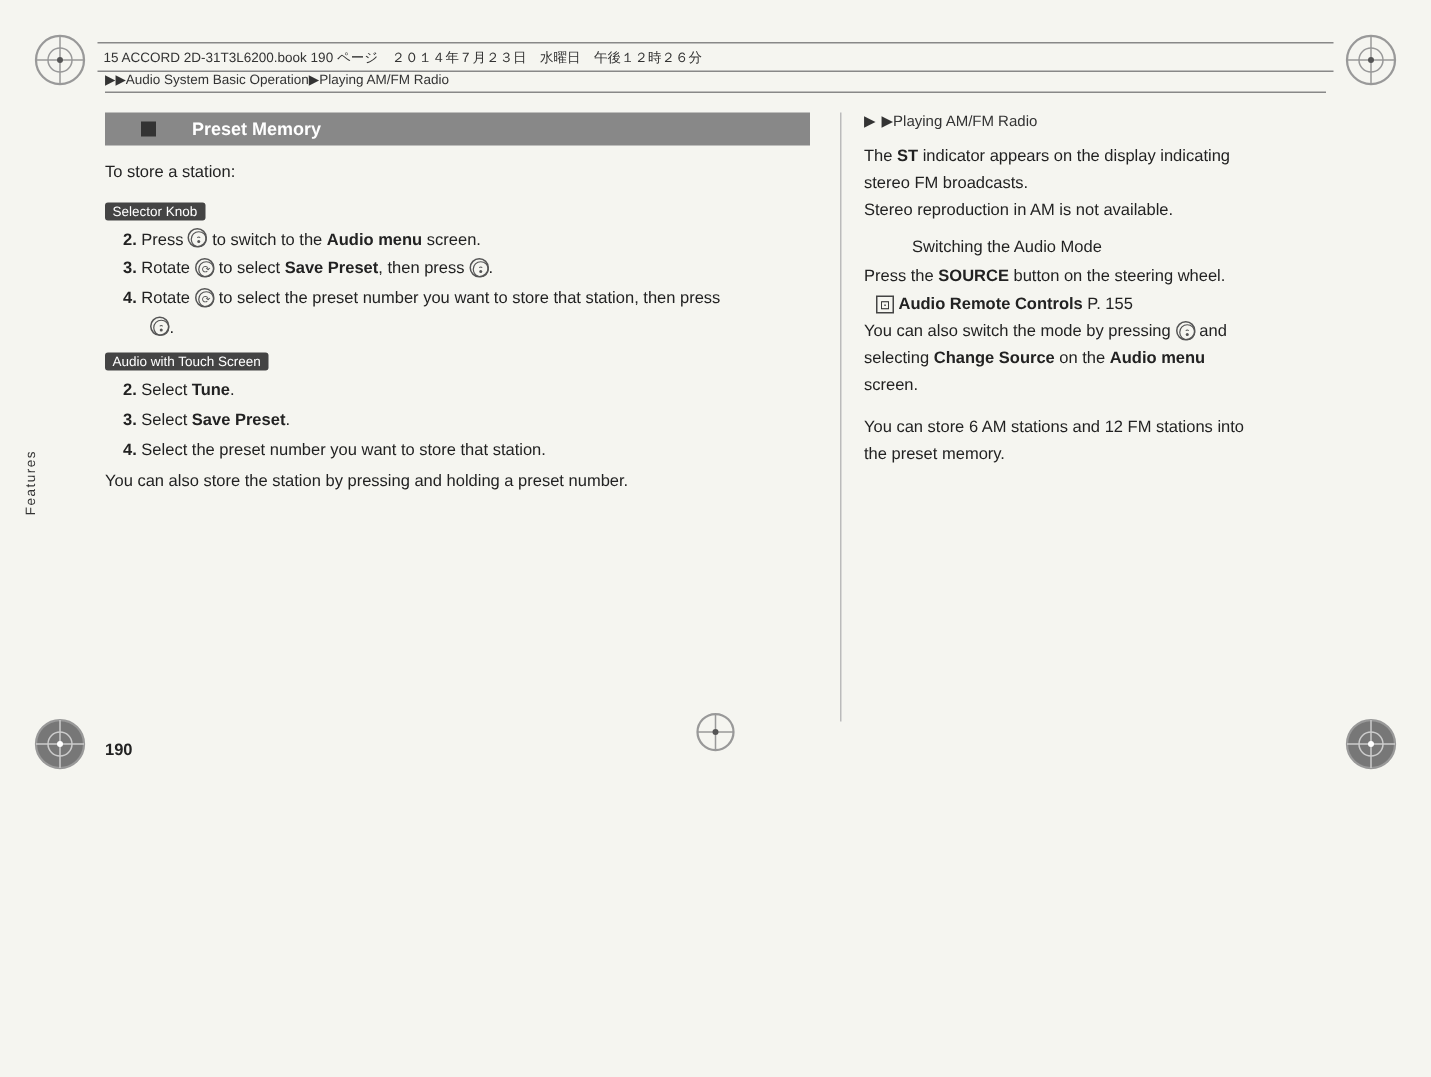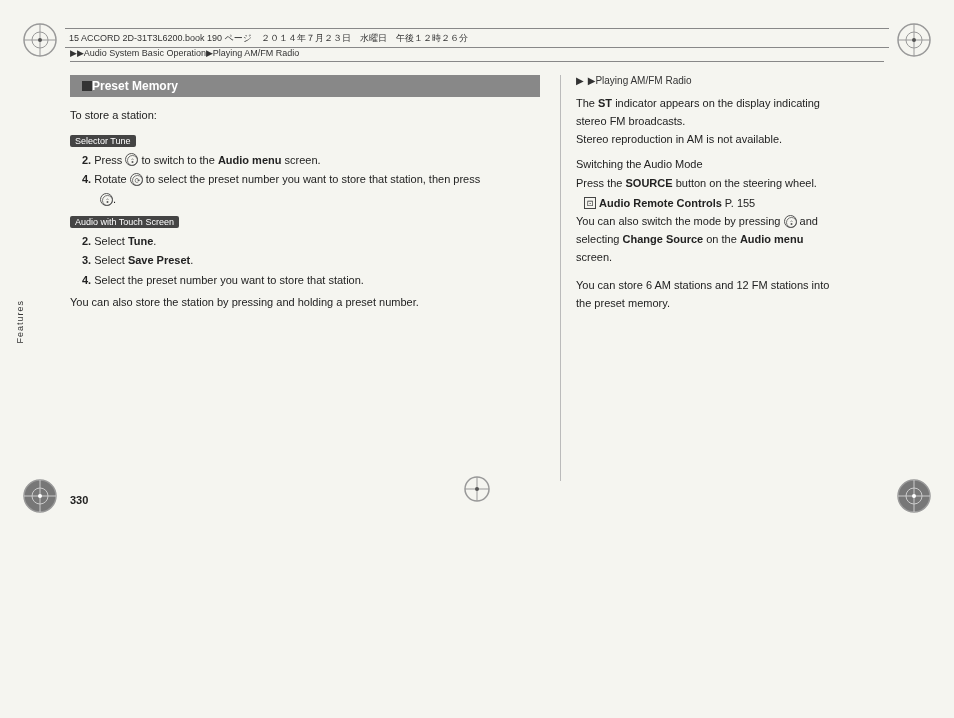--- a/index.html
+++ b/index.html
@@ -103,25 +103,25 @@
       border-left: 1px solid #bbb;
       padding-left: 15px;
     }
 
     
     .section-header {
       background: #888;
       color: white;
       font-size: 12px;
       font-weight: bold;
-      padding: 4px 12px;
+      padding: 4px 24px;
       margin-bottom: 10px;
       display: flex;
       align-items: center;
-      gap: 0;
+      gap: 24px;
     }
 
     .section-header-square {
       width: 10px;
       height: 10px;
       background: #333;
       display: inline-block;
     }
 
     .content-text {
@@ -168,20 +168,21 @@
       color: #222;
       line-height: 1.65;
       margin-bottom: 10px;
     }
 
     .right-subheader {
       font-size: 11px;
       font-weight: normal;
       color: #222;
       margin-bottom: 4px;
+      margin-left: 32px;
     }
 
     
     .page-number {
       position: absolute;
       bottom: 30px;
       left: 70px;
       font-size: 11px;
       font-weight: bold;
       color: #222;
@@ -258,30 +259,40 @@
 
       
       <div class="section-header">
         <span class="section-header-square"></span>
         <span>Preset Memory</span>
       </div>
 
       <div class="content-text">To store a station:</div>
 
       
-      <div class="label-badge">Selector Tune</div>
+      <div class="label-badge">Selector Knob</div>
 
       
       <div class="step-text">
         <span class="step-line">
           <strong>2.</strong> Press <span style="display:inline-block;width:13px;height:13px;border:1px solid #555;border-radius:50%;vertical-align:middle;position:relative;top:-1px;"><svg viewBox="0 0 13 13" width="13" height="13">
                 <circle cx="6.5" cy="6.5" r="5" fill="none" stroke="#555" stroke-width="0.8"></circle>
                 <circle cx="6.5" cy="8" r="1" fill="#555"></circle>
                 <path d="M5.5 5.5 Q6.5 4.5 7.5 5.5" fill="none" stroke="#555" stroke-width="0.7"></path>
               </svg></span> to switch to the <strong>Audio menu</strong> screen.
+        </span>
+        <span class="step-line">
+          <strong>3.</strong> Rotate <span style="display:inline-block;width:13px;height:13px;border:1px solid #555;border-radius:50%;vertical-align:middle;position:relative;top:-1px;"><svg viewBox="0 0 13 13" width="13" height="13">
+                <circle cx="6.5" cy="6.5" r="5" fill="none" stroke="#555" stroke-width="0.8"></circle>
+                <text x="3.5" y="9" font-size="7" fill="#555">⟳</text>
+              </svg></span> to select <strong>Save Preset</strong>, then press <span style="display:inline-block;width:13px;height:13px;border:1px solid #555;border-radius:50%;vertical-align:middle;position:relative;top:-1px;"><svg viewBox="0 0 13 13" width="13" height="13">
+                <circle cx="6.5" cy="6.5" r="5" fill="none" stroke="#555" stroke-width="0.8"></circle>
+                <circle cx="6.5" cy="8" r="1" fill="#555"></circle>
+                <path d="M5.5 5.5 Q6.5 4.5 7.5 5.5" fill="none" stroke="#555" stroke-width="0.7"></path>
+              </svg></span>.
         </span>
         <span class="step-line">
           <strong>4.</strong> Rotate <span style="display:inline-block;width:13px;height:13px;border:1px solid #555;border-radius:50%;vertical-align:middle;position:relative;top:-1px;"><svg viewBox="0 0 13 13" width="13" height="13">
                 <circle cx="6.5" cy="6.5" r="5" fill="none" stroke="#555" stroke-width="0.8"></circle>
                 <text x="3.5" y="9" font-size="7" fill="#555">⟳</text>
               </svg></span> to select the preset number you want to store that station, then press
         </span>
         <span class="step-line" style="margin-left:18px;">
           <span style="display:inline-block;width:13px;height:13px;border:1px solid #555;border-radius:50%;vertical-align:middle;position:relative;top:-1px;"><svg viewBox="0 0 13 13" width="13" height="13">
                 <circle cx="6.5" cy="6.5" r="5" fill="none" stroke="#555" stroke-width="0.8"></circle>
@@ -337,21 +348,21 @@
 
       <div class="right-text">
         You can store 6 AM stations and 12 FM stations into<br>
         the preset memory.
       </div>
 
     </div>
 
   </div>
 
-  <div class="page-number">330</div>
+  <div class="page-number">190</div>
 
   <div class="bottom-crosshair">
     <svg class="crosshair-svg" viewBox="0 0 30 30">
       <circle cx="15" cy="15" r="12" fill="none" stroke="#999" stroke-width="1.5"></circle>
       <line x1="3" y1="15" x2="27" y2="15" stroke="#999" stroke-width="1"></line>
       <line x1="15" y1="3" x2="15" y2="27" stroke="#999" stroke-width="1"></line>
       <circle cx="15" cy="15" r="2" fill="#555"></circle>
     </svg>
   </div>
 

